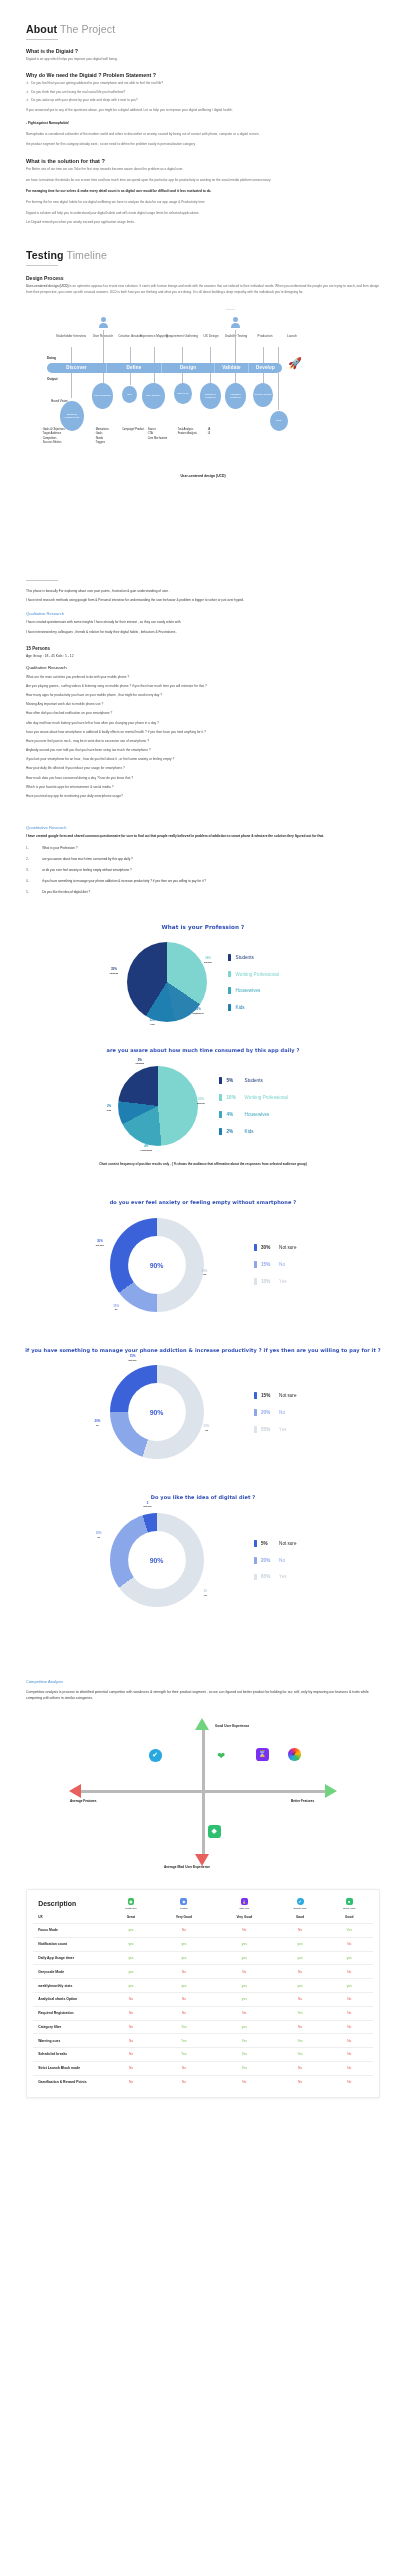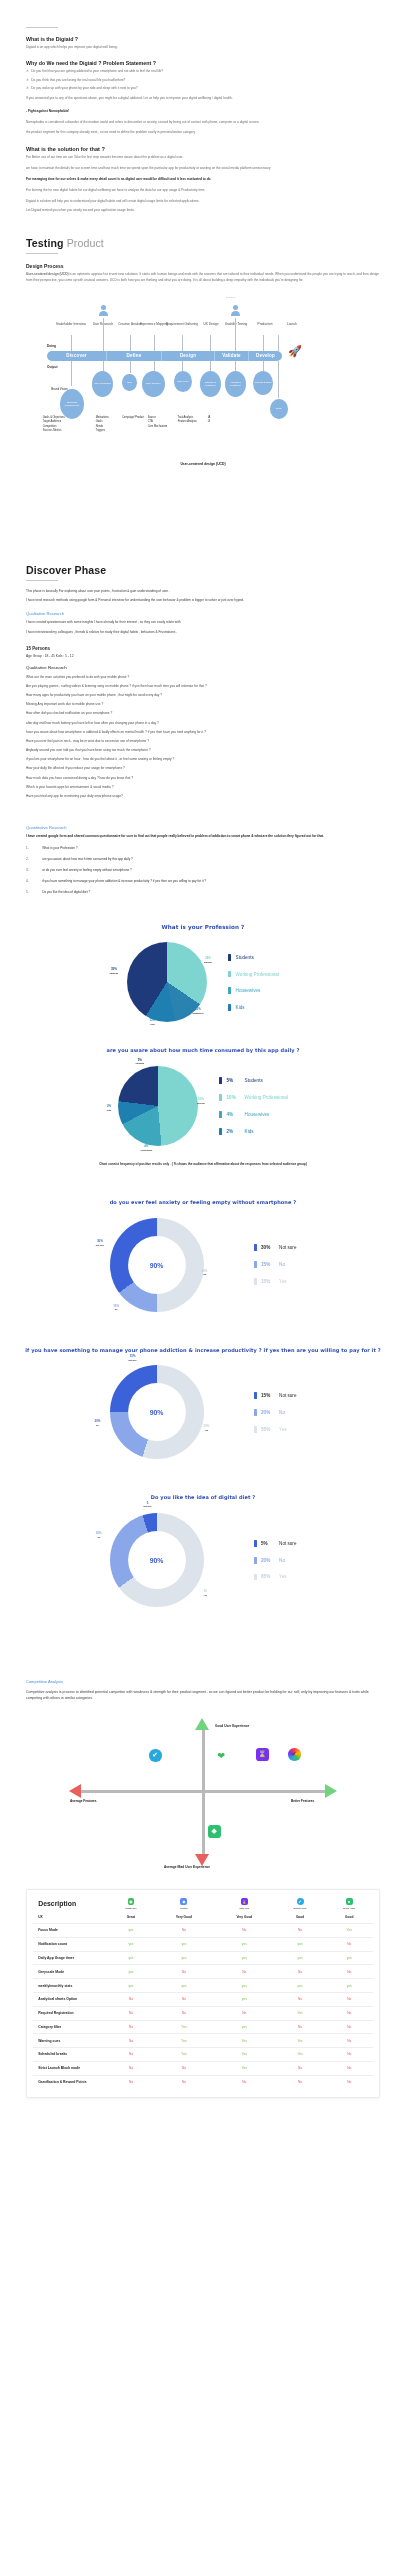--- a/index.html
+++ b/index.html
@@ -108,20 +108,24 @@
   td.rowname { font-weight: bold; color: #1d1d1d; font-size: 3.4px; }
   .yes { color: #7ac14f; } .no { color: #e8605d; }
   tr.uxrow td, tr.uxrow th { font-weight: bold; color: #1d1d1d; font-size: 3.2px; }
 </style>
 </head>
 <body>
 
 <div class="page">
 
   <div class="blk" style="padding-top:22.5px">
+    <div class="sec-head h1">
+      <span class="h-bold">About</span>
+      <span class="h-light">The Project</span>
+    </div>
     <div class="rule"></div>
 
     <h3 class="q">What is the Digiaid ?</h3>
     <p class="t">Digiaid is an  app which helps you improve your digital well being .</p>
 
     <h3 class="q" style="margin-top:8.7px">Why do We need the Digiaid ?  Problem Statement  ?</h3>
 
     <div class="bullet">
       <span class="ic">☘</span>
       <span class="tx">Do you feel that you are getting addicted to your smartphone and not able to feel the real life?</span>
@@ -145,21 +149,21 @@
     <p class="t" style="margin-top:4.4px">we have to maintain the  details for our screen time and how much time we spend upon the particular app for productivity or wasting on the social media platform unnecessary</p>
     <p class="t bold" style="margin-top:5.6px">For managing time for our selves &amp; make every detail count is as digital user would be difficult and it less motivated to do.</p>
     <p class="t" style="margin-top:5px">For forming the he new digital habits for our digital wellbeing we have to analyze the data for our app usage &amp; Productivity time</p>
     <p class="t" style="margin-top:5px">Digiaid is solution will help you to understand your digital habits and will create digital usage limits for selected applications.</p>
     <p class="t">Let Digiaid remind you when you wisely exceed your application usage limits.</p>
   </div>
 
   <div class="blk" style="padding-top:21px">
     <div class="sec-head h1">
       <span class="h-bold">Testing</span>
-      <span class="h-light">Product</span>
+      <span class="h-light">Timeline</span>
     </div>
     <div class="rule"></div>
     <h3 class="q" style="font-size:5px">Design Process</h3>
     <p class="t">
       <b>User-centered design (UCD)</b><span> is an optimistic approach to invent new solutions. It starts with human beings and ends with the answers that are tailored to their individual needs. When you understand the people you are trying to reach, and then design from their perspective, you come up with unusual answers. UCD is both how you are thinking and what you are doing. It is all about building a deep empathy with the individuals you're designing for.</span>
     </p>
   </div>
 
   <div class="timeline">
 
@@ -252,23 +256,20 @@
     <div class="tl-sub" style="left:206px;top:126px;width:21px">
       <div><span class="d">◦</span> <span>IA</span></div>
       <div><span class="d">◦</span> <span>UI</span></div>
     </div>
 
     <div class="rocket">🚀</div>
     <div class="ucd-cap">User-centered design (UCD)</div>
   </div>
 
   <div class="blk" style="padding-top:87px">
-    <div class="sec-head h1">
-      <span class="h-bold">Discover Phase</span>
-    </div>
     <div class="rule"></div>
     <p class="t dark">This phase is basically For exploring about user pain points , frustration &amp;  gain understanding of user .</p>
     <p class="t dark">I have tried research methods using google form &amp; Personal interview  for understanding the user behavior &amp; problem is bigger to solver or just over hyped.</p>
 
     <div class="sub-blue">Qualitative Research</div>
     <p class="t dark">I have created questionnaire  with some insights I have already for their interest , so they can easily relate with</p>
     <p class="t dark" style="margin-top:4.4px">I have interviewed  my colleagues , friends &amp; relative for study their digital habits , behaviors &amp; Frustrations .</p>
 
     <div class="persons">15 Persons</div>
     <div class="agegrp">Age Group : 18 - 45          Kids : 5 - 12</div>

